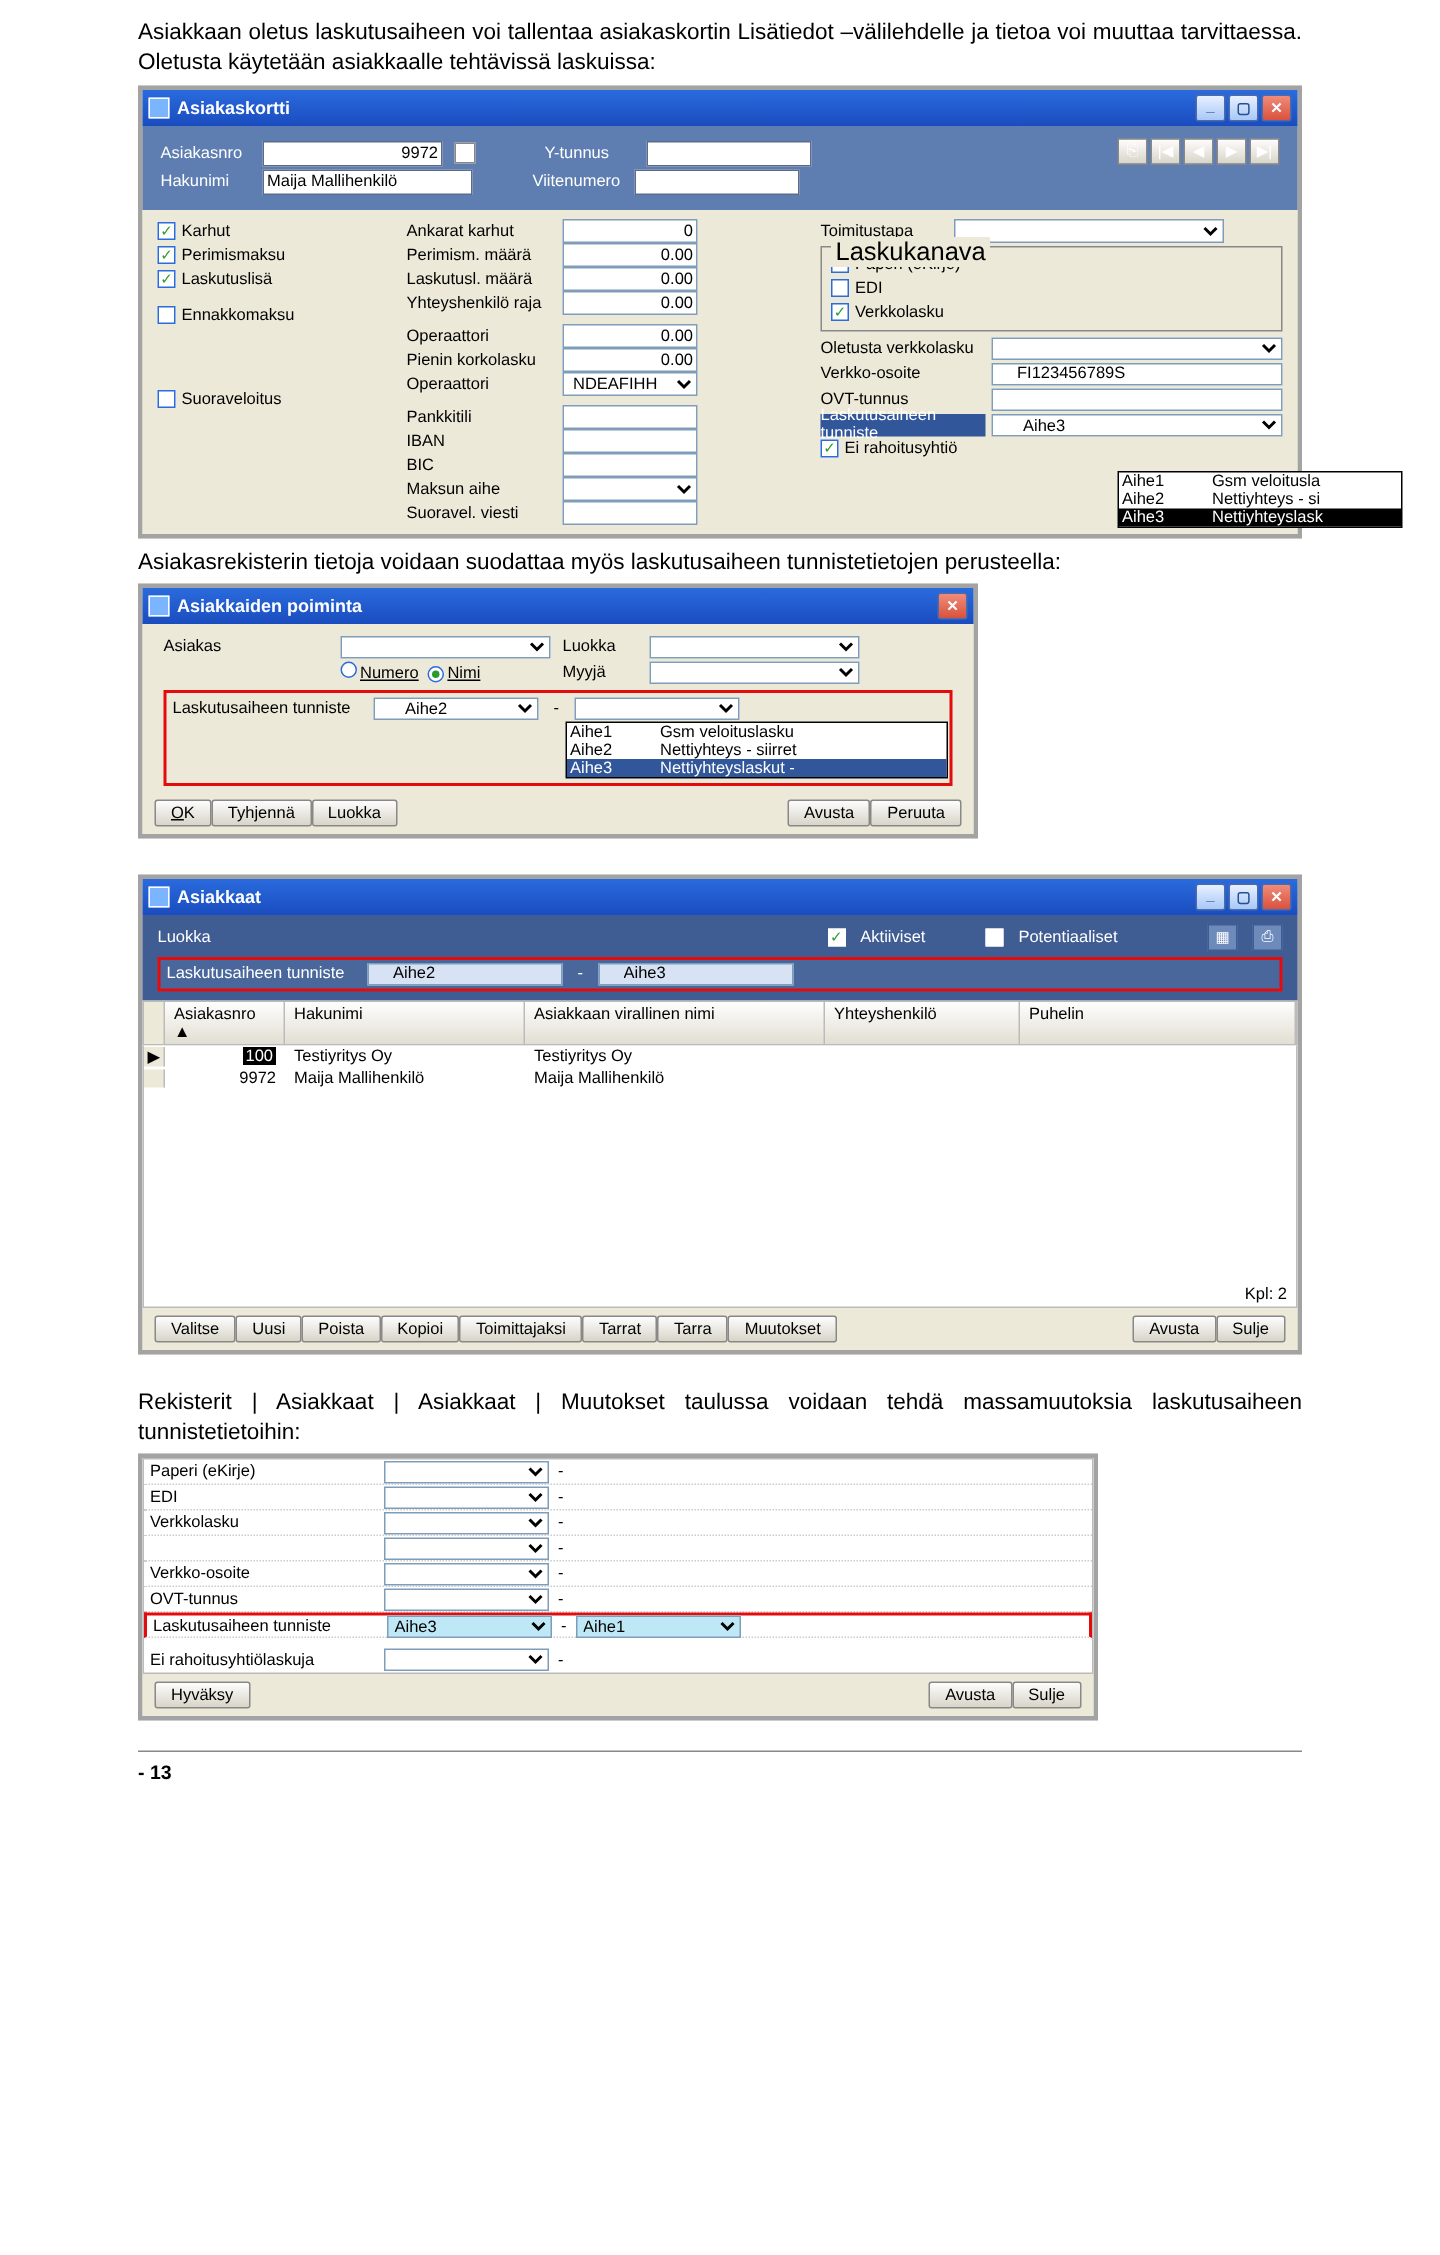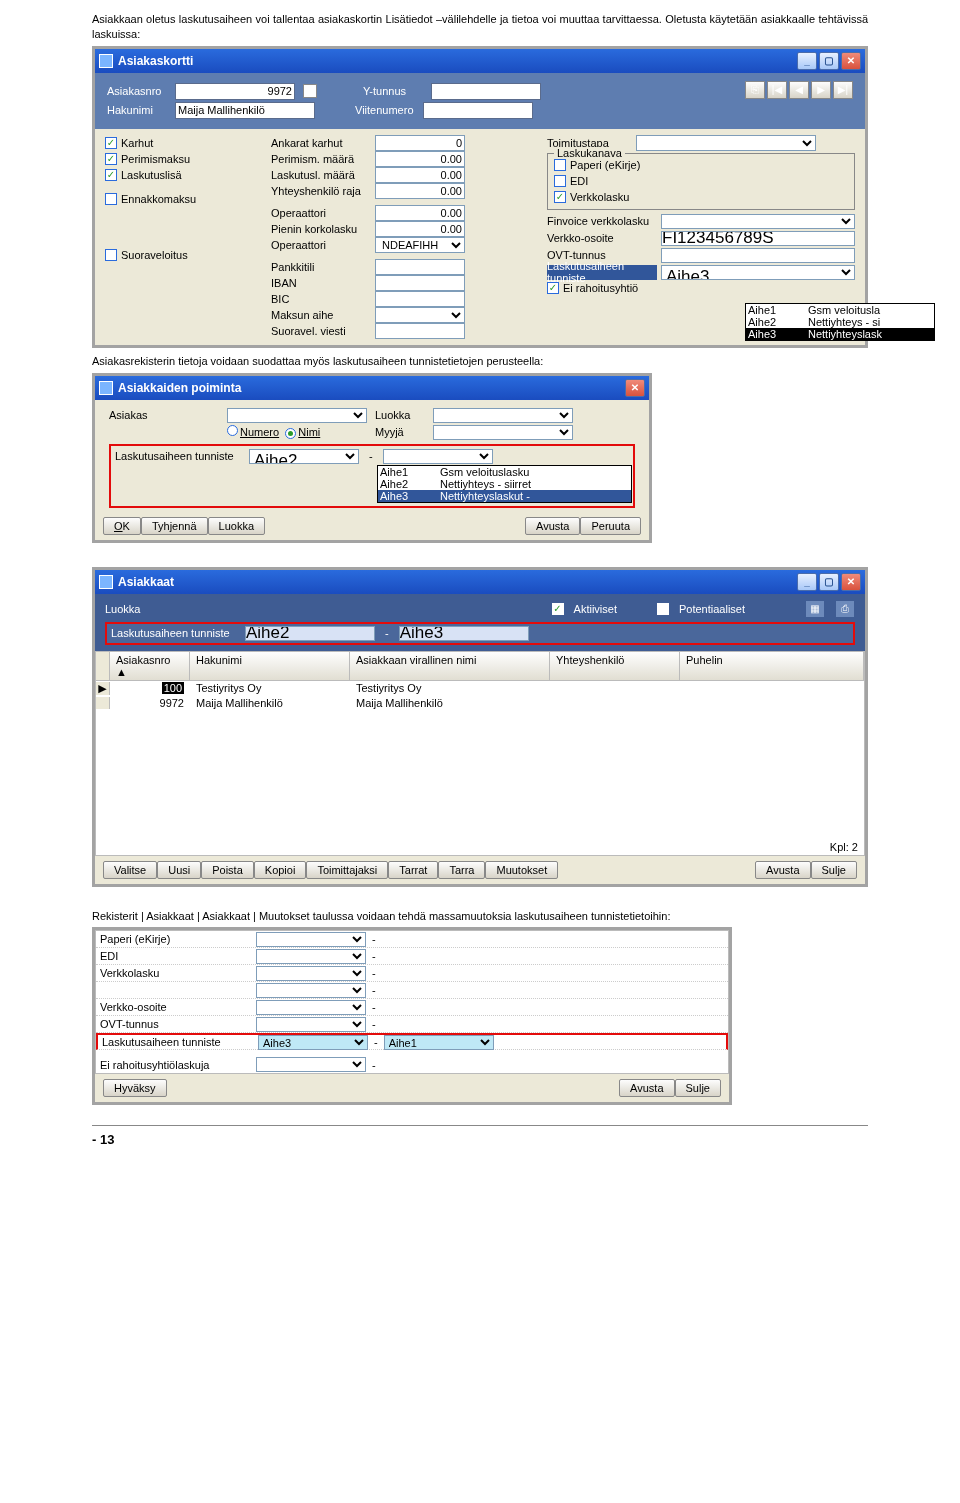--- a/index.html
+++ b/index.html
@@ -1,17 +1,17 @@
 <!DOCTYPE html>
 <html><head>
 <meta charset="utf-8">
 <style>
   * { box-sizing: border-box; }
   body { margin:0; padding:10px 92px 10px 92px; font-family: Arial, sans-serif; font-size:12px; color:#000; background:#fff; width:960px;}
-  .para { font-size:11px; line-height:1.35; text-align:justify; margin:2px 0 4px 0;}
+  .para { font-size:15px; line-height:1.35; text-align:justify; margin:2px 0 4px 0;}
   .window { border:3px solid #a3a3a3; background:#ece9d8; margin:0 0 6px 0; }
   .titlebar { height:24px; background:linear-gradient(#2a6bdd,#1a4cbf); color:#fff; display:flex; align-items:center; padding:0 4px; font-size:12px; font-weight:bold;}
   .titlebar .icon { width:14px;height:14px;background:#7bb5ff;border:1px solid #fff; margin-right:5px; display:inline-block;}
   .titlebar-spacer{flex:1;}
   .winbtn { width:20px;height:18px;background:linear-gradient(#e8f0ff,#a8c8f8);border:1px solid #4b6caa;margin-left:2px;border-radius:2px;display:flex;align-items:center;justify-content:center;font-size:10px;color:#27508f;}
   .winbtn.close{background:linear-gradient(#f08b7a,#d9523d);color:#fff;}
   .tabbar { background:#ece9d8; padding:3px 3px 0 3px; display:flex; gap:1px; border-bottom:1px solid #888;}
   .tab { background:#f5f3ea; border:1px solid #888; border-bottom:none; padding:2px 7px; font-size:11px; }
   .tab.active{background:#fff; border-bottom:1px solid #fff; margin-bottom:-1px;}
   .redbox{border:2px solid #e30b0b;}
@@ -21,24 +21,24 @@
   .navbtns{display:flex; gap:2px;}
   .navbtn{width:20px;height:18px;background:linear-gradient(#fdfdfd,#d8d4c8);border:1px solid #888;display:flex;align-items:center;justify-content:center;font-size:10px;}
   .content{background:#ece9d8; padding:6px 10px; font-size:11px;}
   .cols3{display:grid; grid-template-columns: 150px 260px 1fr; gap:4px 16px;}
   .chk{display:flex;align-items:center;gap:4px; height:16px;}
   .chk .box{width:12px;height:12px;border:1px solid #2a6bdd;background:#fff;display:flex;align-items:center;justify-content:center;color:#2a9b2a;font-size:10px;}
   .fld{display:flex;align-items:center;gap:4px;height:16px;}
   .fld .lbl{width:100px;}
   .fld input, .fld select{border:1px solid #7f9db9;height:16px;font-size:11px;background:#fff;width:90px;padding:0 2px;}
   .fieldset{border:1px solid #888; padding:3px 6px 4px 6px; position:relative; margin:2px 0;}
-  .fieldset .legend{position:absolute;top:-7px;left:6px;background:#ece9d8;padding:0 3px;font-size:11px;}
+  .fieldset .legend{position:absolute;top:-7px;left:6px;background:#ece9d8;padding:0 3px;font-size:17px;}
   .grid2{display:grid;grid-template-columns:110px 1fr;gap:2px 4px;align-items:center;font-size:11px;}
   .grid2 .cell{height:15px;display:flex;align-items:center;}
-  .input-s{border:1px solid #7f9db9;height:15px;font-size:17px;background:#fff;width:100%;padding:0 0;}
+  .input-s{border:1px solid #7f9db9;height:15px;font-size:11px;background:#fff;width:100%;padding:0 16px;}
   .hl-dk{background:#31569a;color:#fff;}
   .hl-blk{background:#000;color:#fff;}
   .popbox{border:1px solid #000;background:#fff;font-size:11px;}
   .poprow{display:flex;}
   .poprow .a{width:60px;padding:0 2px;}
   .poprow .b{flex:1;padding:0 2px;}
   .btnrow{display:flex;gap:0;padding:5px 8px;background:#ece9d8;}
   .btn{background:linear-gradient(#fdfdfd,#d8d4c8);border:1px solid #888;padding:2px 10px;font-size:11px;border-radius:2px;}
   .radio{width:11px;height:11px;border:1px solid #2a6bdd;border-radius:50%;background:#fff;display:inline-flex;align-items:center;justify-content:center;margin-right:2px;}
   .radio.sel::after{content:"";width:5px;height:5px;border-radius:50%;background:#2a9b2a;}
@@ -194,21 +194,21 @@
           <div class="chk">
               <span class="box"></span>
               <span>EDI</span>
             </div>
           <div class="chk">
               <span class="box">✓</span>
               <span>Verkkolasku</span>
             </div>
         </div>
         <div class="grid2" style="margin-top:4px">
-          <div class="cell">Finvoice verkkolasku</div>
+          <div class="cell">Oletusta verkkolasku</div>
           <div class="cell">
               <select class="input-s"><option></option></select>
             </div>
           <div class="cell">Verkko-osoite</div>
           <div class="cell">
               <input class="input-s" value="FI123456789S" style="">
             </div>
           <div class="cell">OVT-tunnus</div>
           <div class="cell">
               <input class="input-s" style="">

